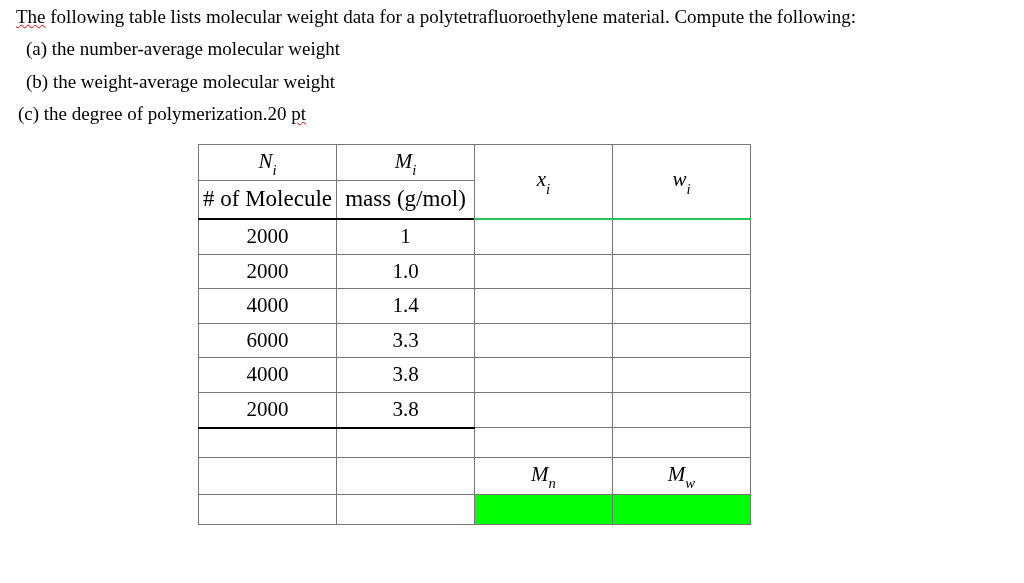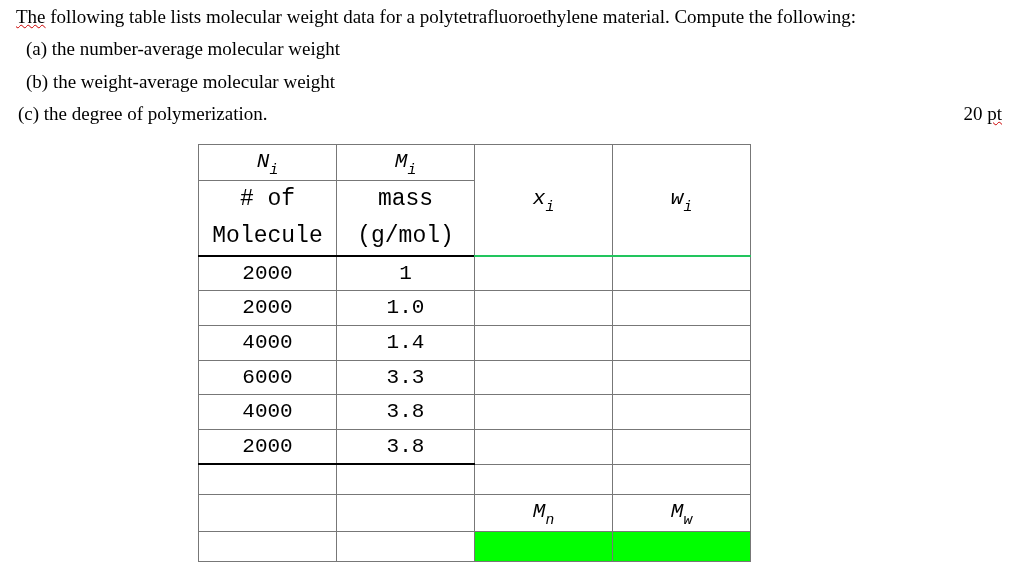--- a/index.html
+++ b/index.html
@@ -22,41 +22,41 @@
       text-decoration-style: wavy;
       text-decoration-thickness: 1px;
       padding-left: 16px;
     }
     .part {
       padding-left: 26px;
       margin-bottom: 2px;
     }
     .row-c {
       display: flex;
-      justify-content: space-between;
+      justify-content: flex-start;
       align-items: baseline;
       padding-left: 18px;
       margin-bottom: 14px;
     }
     .pts {
       margin-right: 12px;
     }
     .pts .wavy {
       text-decoration: underline;
       text-decoration-color: #c00;
       text-decoration-style: wavy;
       text-decoration-thickness: 1px;
     }
     .table-wrap {
       margin-left: 198px;
       margin-top: 8px;
     }
     table {
       border-collapse: collapse;
-      font-family: Liberation Mono, monospace;
+      font-family: Liberation Serif, serif;
       font-size: 21px;
     }
     td {
       border: 1px solid #777;
       width: 138px;
       height: 30px;
       text-align: center;
       vertical-align: middle;
       padding: 0;
     }

